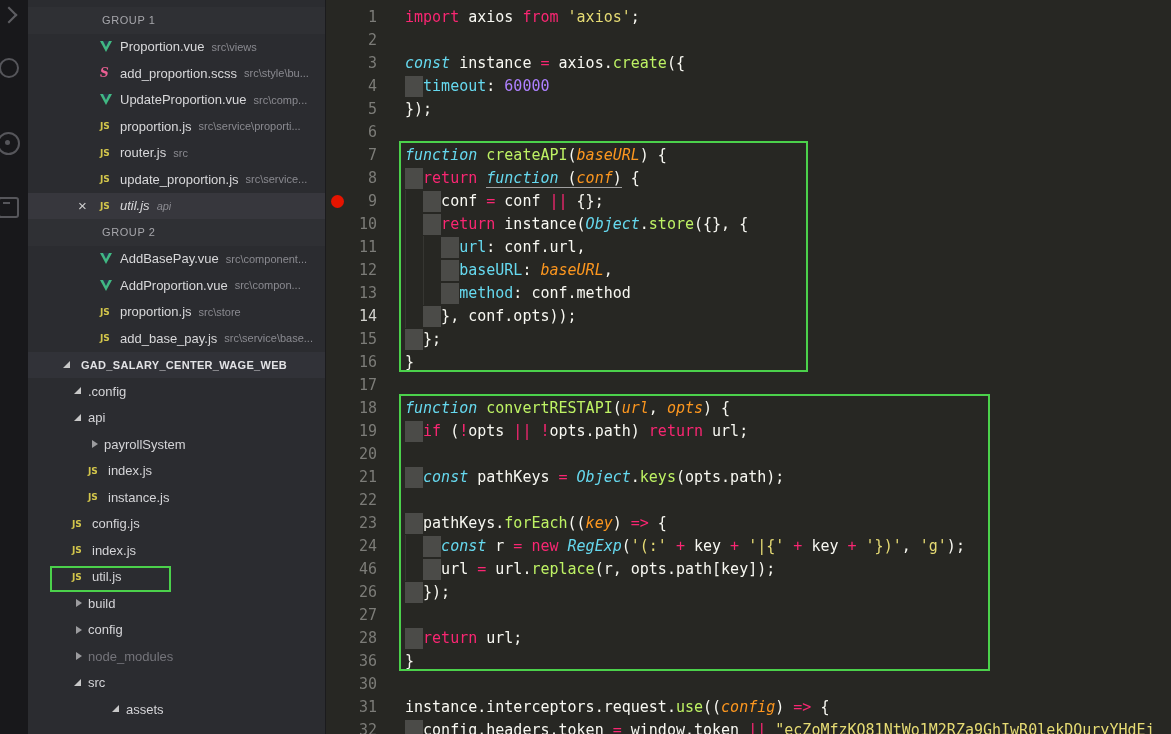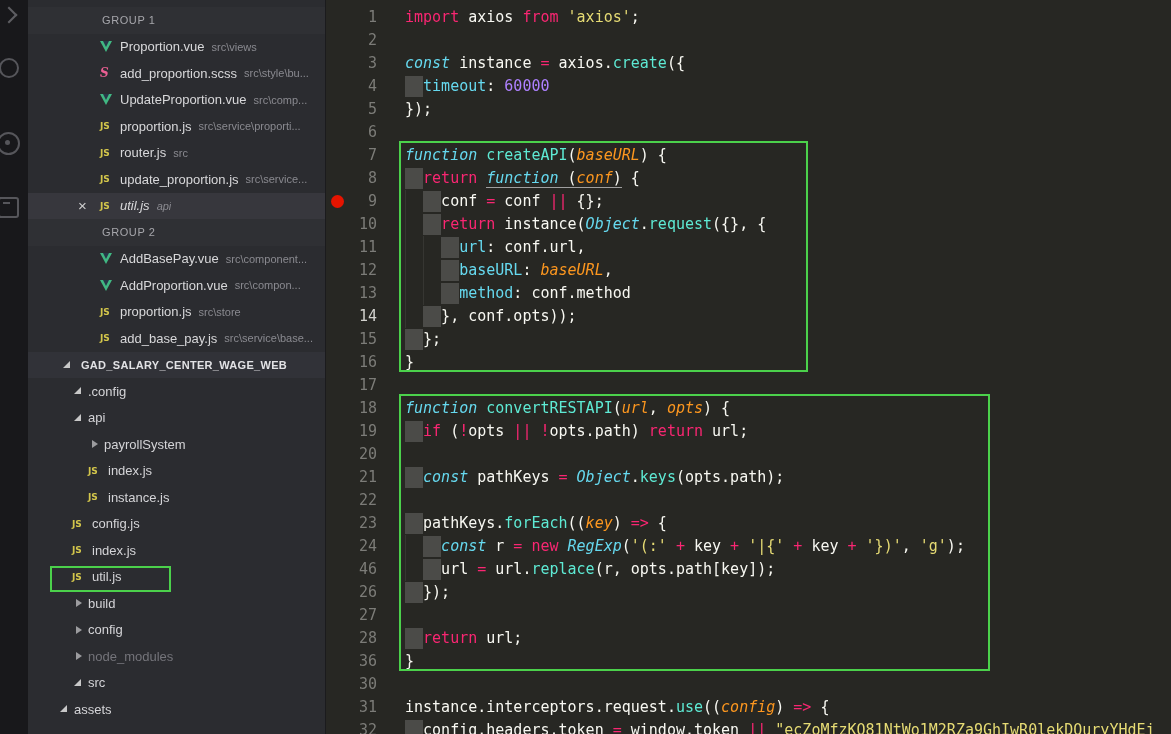--- a/index.html
+++ b/index.html
@@ -45,21 +45,21 @@
   .code-line{display:flex;height:23px}
   .bp-slot{flex:none;width:22px;position:relative}
   .bp-dot{position:absolute;left:6px;top:5px;width:13px;height:13px;border-radius:50%;background:#e51400}
   .ln{flex:none;width:30px;text-align:right;font:15px/23px "DejaVu Sans Mono",monospace;color:#7c7c78}
   .ln.cur{color:#d2d2ce}
   .line-text{position:relative;margin-left:28px;font:15px/23px "DejaVu Sans Mono",monospace;color:#f8f8f2;white-space:pre}
   .guide{position:absolute;top:0;bottom:0;width:1px;background:rgba(255,255,255,.07)}
   .ind-marker{position:absolute;top:1px;bottom:1px;width:2ch;background:rgba(255,255,255,.17)}
   .tk-kw{color:#f92672}
   .tk-ty{color:#66d9ef;font-style:italic}
-  .tk-fn{color:#5eead4}
+  .tk-fn{color:#bef264}
   .tk-pm{color:#fd971f;font-style:italic}
   .tk-st{color:#e6db74}
   .tk-nu{color:#ae81ff}
   .tk-ky{color:#66d9ef}
   .tk-pl{color:#f8f8f2}
   .tk-u{border-bottom:1px solid #9f9f9f}
 
   
   .green-box,.sb-box{position:absolute;border:2px solid #4bd14b;z-index:6;pointer-events:none}
 </style>
@@ -224,21 +224,21 @@
           <span class="tree-label">config</span>
         </div>
         <div class="tree-row dim" style="padding-left: 44px;">
           <span class="arrow collapsed"></span>
           <span class="tree-label">node_modules</span>
         </div>
         <div class="tree-row" style="padding-left: 44px;">
           <span class="arrow expanded"></span>
           <span class="tree-label">src</span>
         </div>
-        <div class="tree-row" style="padding-left: 30px;">
+        <div class="tree-row" style="padding-left: 82px;">
           <span class="arrow expanded"></span>
           <span class="tree-label">assets</span>
         </div>
       </div>
   <div class="sb-box" style="border-color: rgb(75, 209, 75); left: 22px; top: 566px; width: 117px; height: 22px;"></div>
     </div>
 
   <div class="editor">
     <div class="code">
         <div class="code-line">
@@ -284,21 +284,21 @@
         <div class="code-line">
           <span class="bp-slot">
             <span class="bp-dot" style="background: rgb(229, 20, 0);"></span>
           </span>
           <span class="ln">9</span>
           <span class="line-text" style="padding-left: 4ch;"><span class="guide" style="left: 0ch;"></span><span class="ind-marker" style="left: 2ch;"></span><span class="tk-pl">conf </span><span class="tk-kw">=</span><span class="tk-pl"> conf </span><span class="tk-kw">||</span><span class="tk-pl"> {};</span></span>
         </div>
         <div class="code-line">
           <span class="bp-slot"></span>
           <span class="ln">10</span>
-          <span class="line-text" style="padding-left: 4ch;"><span class="guide" style="left: 0ch;"></span><span class="ind-marker" style="left: 2ch;"></span><span class="tk-kw">return</span><span class="tk-pl"> instance(</span><span class="tk-ty">Object</span><span class="tk-pl">.</span><span class="tk-fn">request</span><span class="tk-pl">({}, {</span></span>
+          <span class="line-text" style="padding-left: 4ch;"><span class="guide" style="left: 0ch;"></span><span class="ind-marker" style="left: 2ch;"></span><span class="tk-kw">return</span><span class="tk-pl"> instance(</span><span class="tk-ty">Object</span><span class="tk-pl">.</span><span class="tk-fn">store</span><span class="tk-pl">({}, {</span></span>
         </div>
         <div class="code-line">
           <span class="bp-slot"></span>
           <span class="ln">11</span>
           <span class="line-text" style="padding-left: 6ch;"><span class="guide" style="left: 0ch;"></span><span class="guide" style="left: 2ch;"></span><span class="ind-marker" style="left: 4ch;"></span><span class="tk-ky">url</span><span class="tk-pl">: conf.url,</span></span>
         </div>
         <div class="code-line">
           <span class="bp-slot"></span>
           <span class="ln">12</span>
           <span class="line-text" style="padding-left: 6ch;"><span class="guide" style="left: 0ch;"></span><span class="guide" style="left: 2ch;"></span><span class="ind-marker" style="left: 4ch;"></span><span class="tk-ky">baseURL</span><span class="tk-pl">: </span><span class="tk-pm">baseURL</span><span class="tk-pl">,</span></span>

